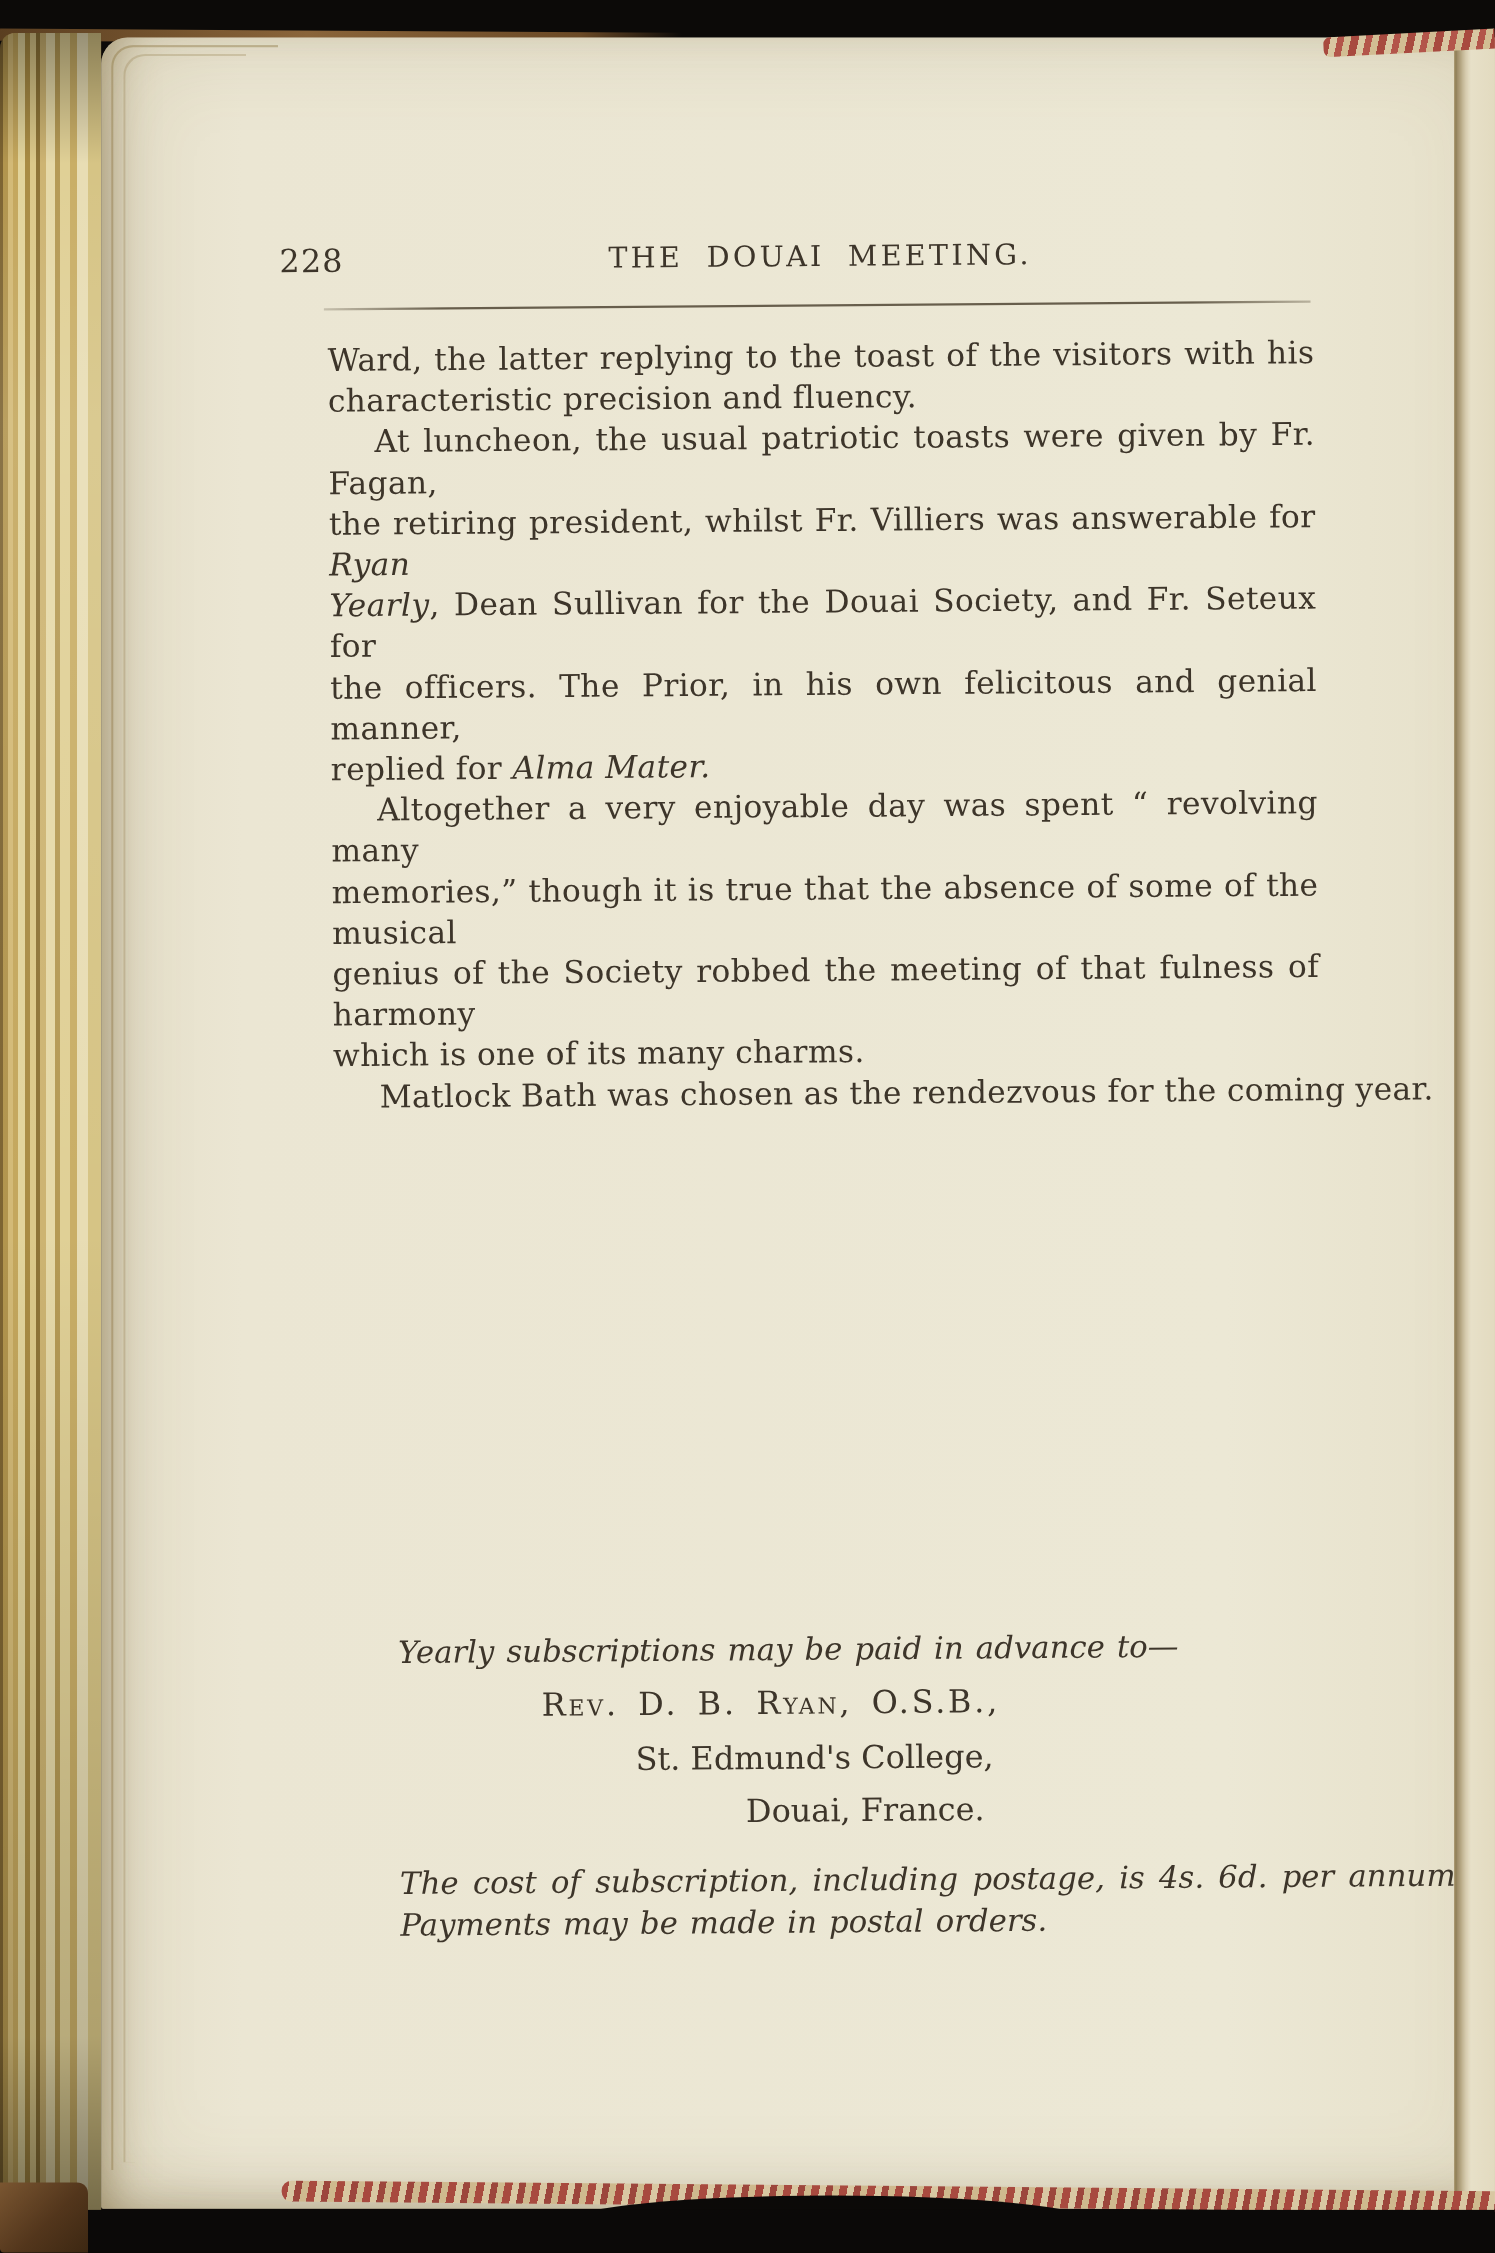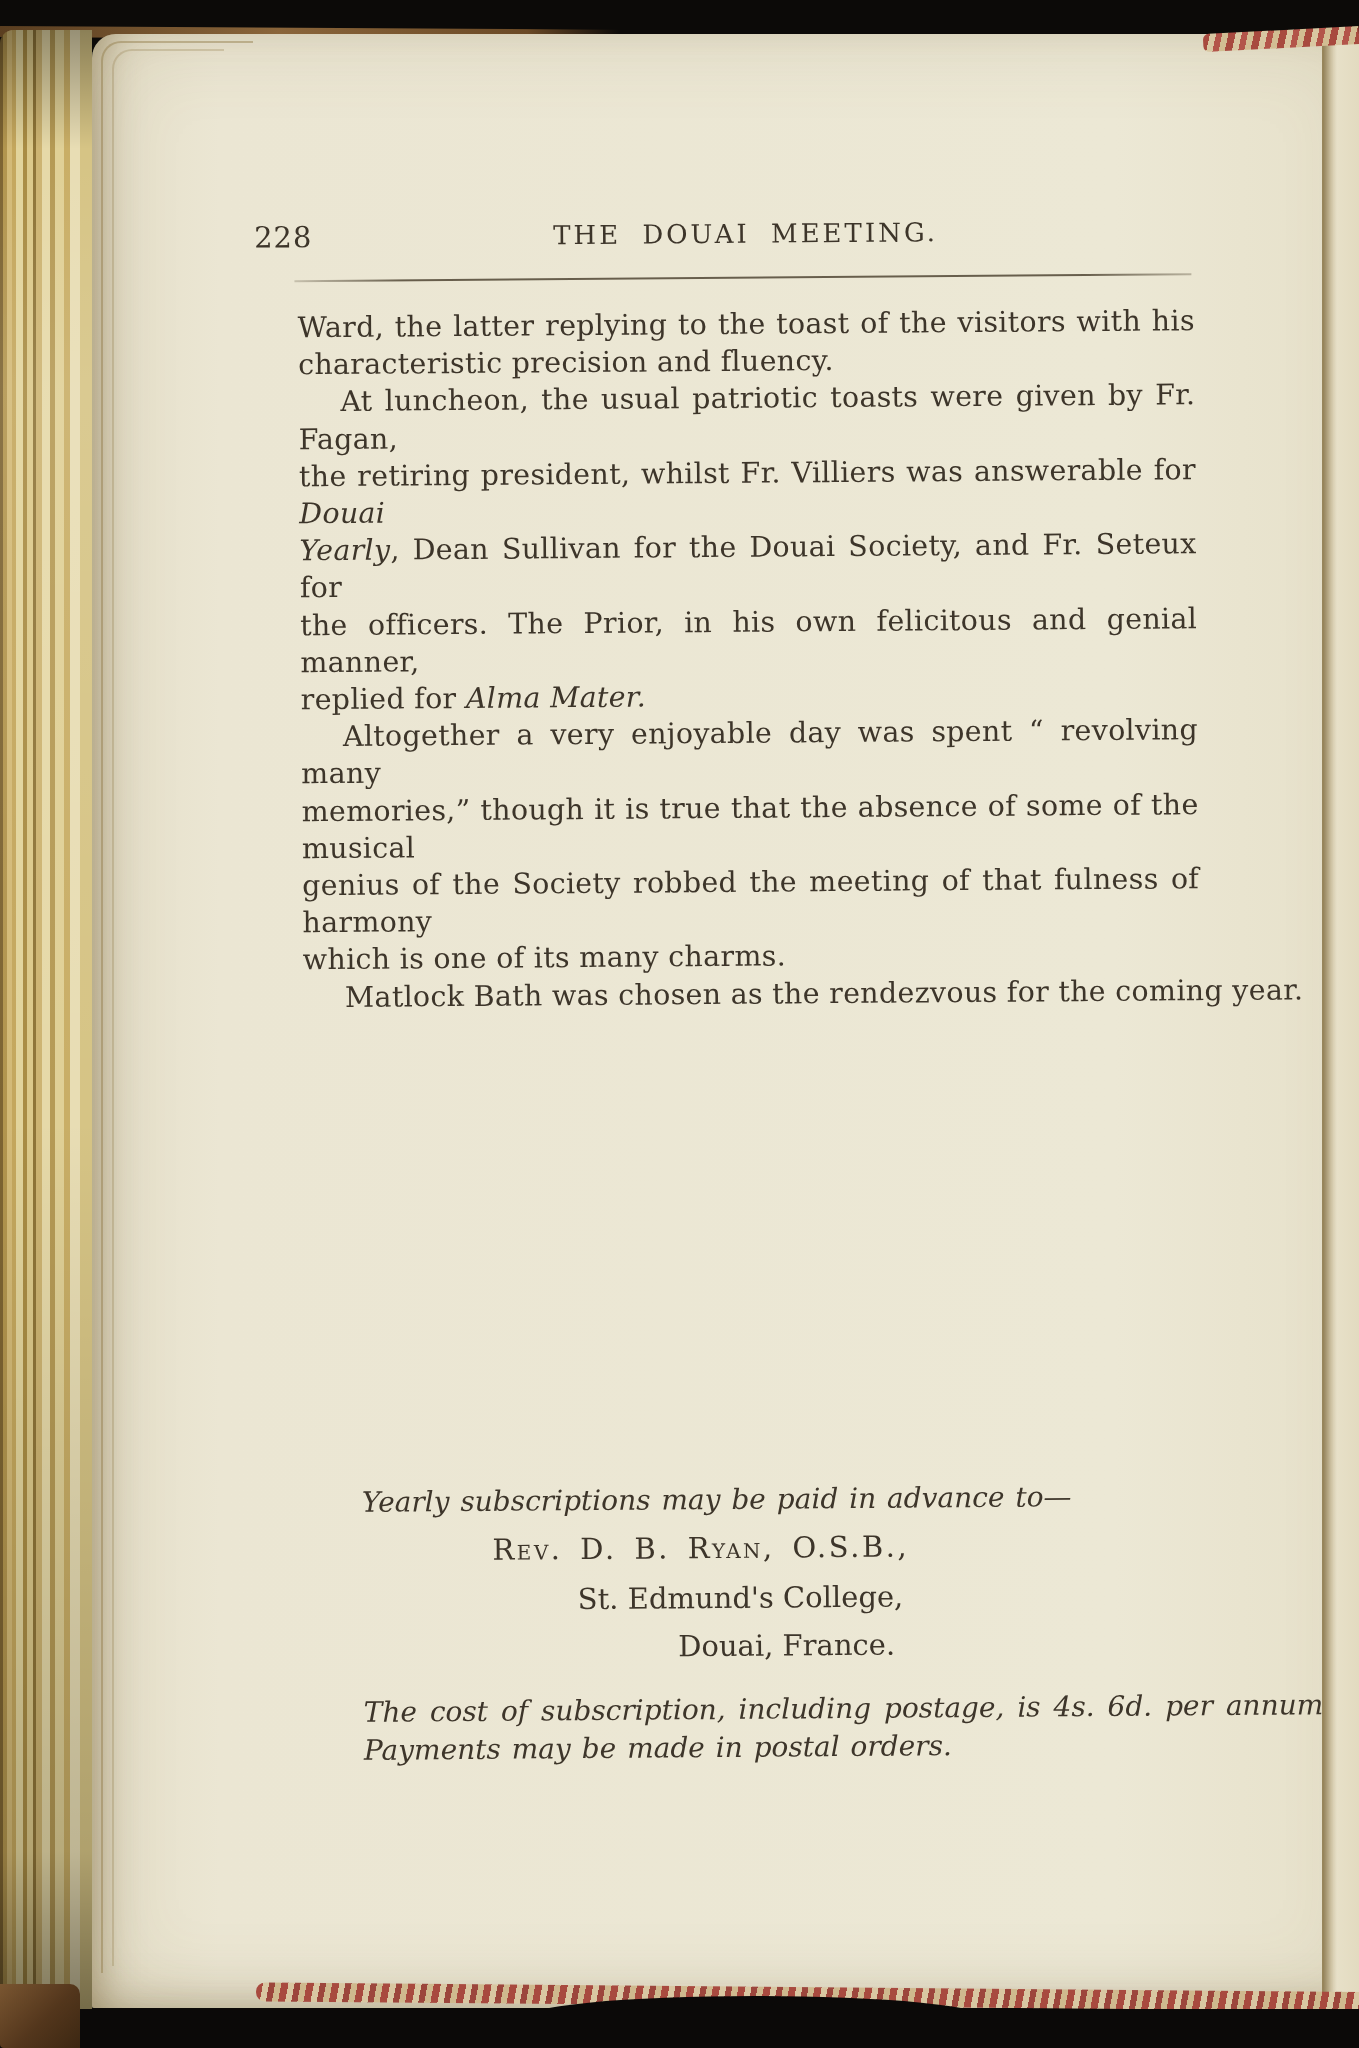--- a/index.html
+++ b/index.html
@@ -129,21 +129,21 @@
 
     <div class="page-content">
       <div class="page-num">228</div>
       <div class="header-title">THE DOUAI MEETING.</div>
       <div class="rule"></div>
 
       <div class="body-text">
           <div class="line justify"><span>Ward, the latter replying to the toast of the visitors with his</span></div>
           <div class="line plain"><span>characteristic precision and fluency.</span></div>
           <div class="line justify indent"><span>At luncheon, the usual patriotic toasts were given by Fr. Fagan,</span></div>
-          <div class="line justify"><span>the retiring president, whilst Fr. Villiers was answerable for </span><i>Douai</i></div>
+          <div class="line justify"><span>the retiring president, whilst Fr. Villiers was answerable for </span><i>Ryan</i></div>
           <div class="line justify"><i>Yearly</i><span>, Dean Sullivan for the Douai Society, and Fr. Seteux for</span></div>
           <div class="line justify"><span>the officers. The Prior, in his own felicitous and genial manner,</span></div>
           <div class="line plain"><span>replied for </span><i>Alma Mater.</i></div>
           <div class="line justify indent"><span>Altogether a very enjoyable day was spent “ revolving many</span></div>
           <div class="line justify"><span>memories,” though it is true that the absence of some of the musical</span></div>
           <div class="line justify"><span>genius of the Society robbed the meeting of that fulness of harmony</span></div>
           <div class="line plain"><span>which is one of its many charms.</span></div>
           <div class="line plain indent"><span>Matlock Bath was chosen as the rendezvous for the coming year.</span></div>
         </div>
 

